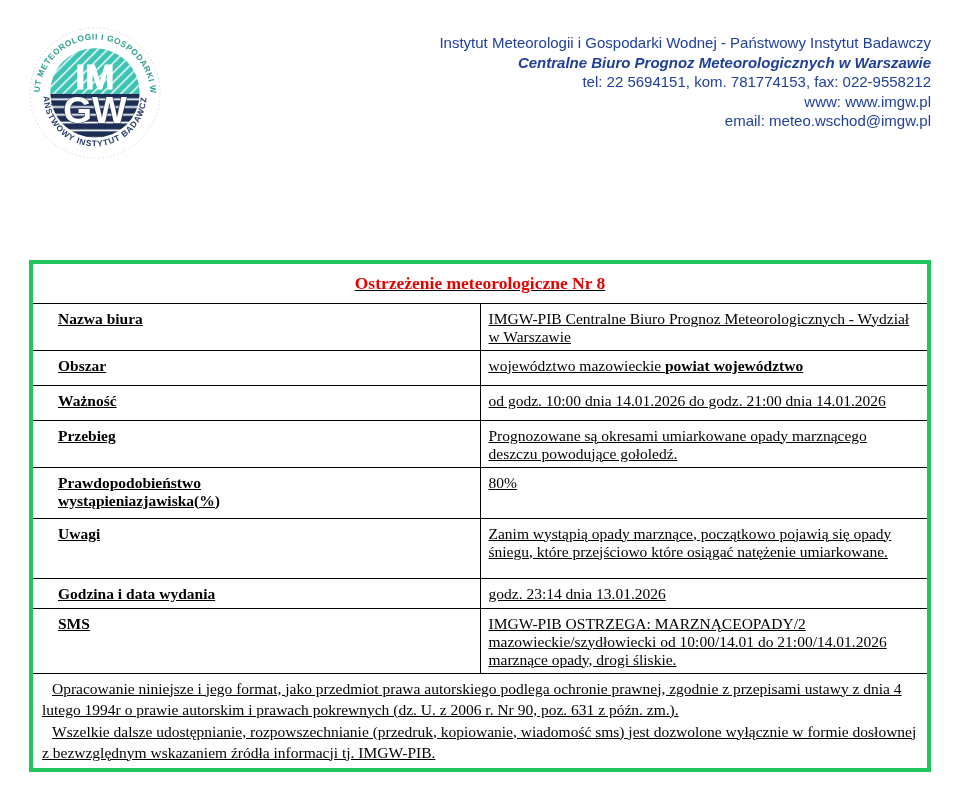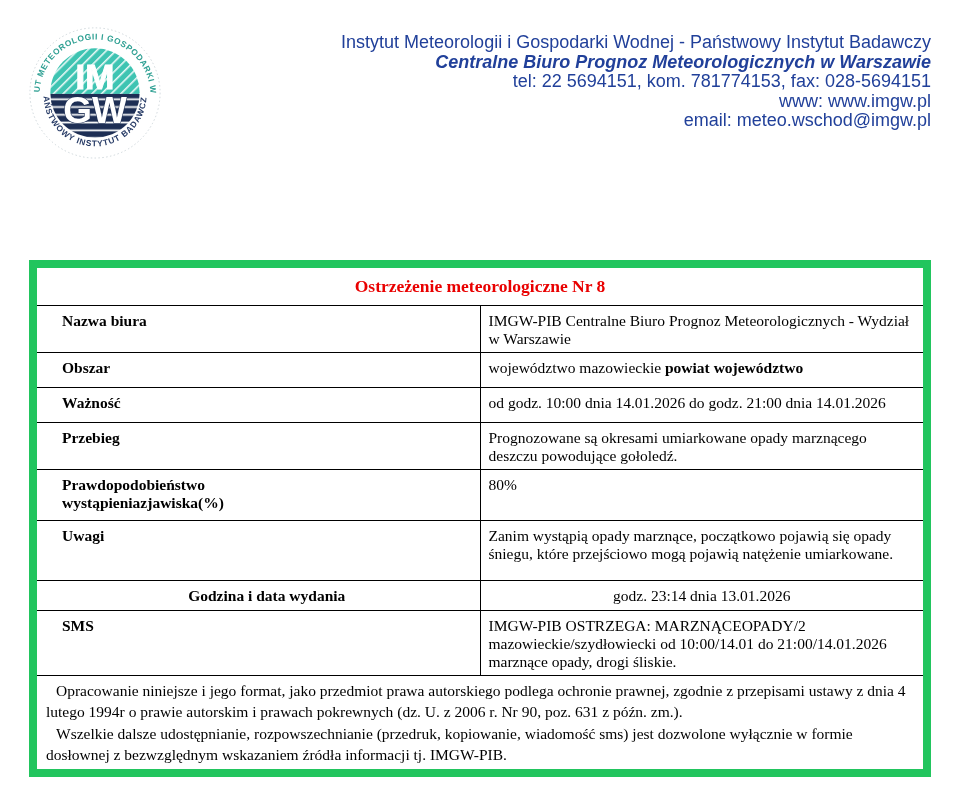--- a/index.html
+++ b/index.html
@@ -5,44 +5,44 @@
   html,body{margin:0;padding:0;}
   body{
     width:965px;height:806px;background:#ffffff;position:relative;overflow:hidden;
     font-family:"Liberation Serif", serif;color:#000;
   }
   
   .logo{position:absolute;left:27px;top:23px;width:136px;height:136px;}
   
   .letterhead{
     position:absolute;top:33px;right:34px;text-align:right;
-    font-family:"Liberation Sans", sans-serif;font-size:18px;line-height:19.5px;
+    font-family:"Liberation Sans", sans-serif;font-size:15px;line-height:19.5px;
     color:#21409A;
   }
   .letterhead span{display:block;}
   .letterhead .bold{font-weight:bold;font-style:italic;}
   
   table.warn{
     position:absolute;left:29px;top:260px;width:902px;
     border-collapse:collapse;table-layout:fixed;
     font-family:"Liberation Serif", serif;font-size:15.5px;color:#000;
   }
   table.warn, table.warn td{border:1px solid #000;}
-  table.warn{border:8px solid #22c55e;}
+  table.warn{border:4px solid #22c55e;text-decoration:underline;}
   td{vertical-align:top;padding:6px 8px 4px 8px;}
   td.lbl{font-weight:bold;width:233px;padding-left:25px;}
   td.ttl{
     text-align:center;font-weight:bold;font-size:17.5px;color:#E90000;
     vertical-align:middle;padding:6px 0;
   }
   tr.r-title{height:41px;}
   tr.r-s{height:35px;}
   tr.r-prob{height:51px;}
   tr.r-uwagi{height:60px;margin-top:45px;}
-  tr.r-god{height:30px;text-align:center;}
+  tr.r-god{height:30px;}
   tr.r-sms{height:52px;}
   tr.r-foot{height:97px;}
   td.foot{padding:3px 9px;}
   td.foot p{margin:1px 0;line-height:21px;text-indent:10px;}
 </style>
 </head>
 <body>
 
 <div class="logo">
   <svg viewBox="0 0 140 140" width="136" height="136">
@@ -73,21 +73,21 @@
     </text>
     <text font-family="Liberation Sans, sans-serif" font-weight="bold" font-size="8.6" fill="#273B66" letter-spacing="0.8">
       <textPath href="#arcBottom" startOffset="50%" text-anchor="middle">PAŃSTWOWY INSTYTUT BADAWCZY</textPath>
     </text>
   </svg>
 </div>
 
 <div class="letterhead">
   <span>Instytut Meteorologii i Gospodarki Wodnej - Państwowy Instytut Badawczy</span>
   <span class="bold">Centralne Biuro Prognoz Meteorologicznych w Warszawie</span>
-  <span>tel: 22 5694151, kom. 781774153, fax: 028-5694151</span>
+  <span>tel: 22 5694151, kom. 781774153, fax: 022-9558212</span>
   <span>www: www.imgw.pl</span>
   <span>email: meteo.wschod@imgw.pl</span>
 </div>
 
 <table class="warn">
   <tbody>
       <tr class="r-title">
     <td class="ttl" colspan="2">Ostrzeżenie meteorologiczne Nr 8</td>
   </tr>
   <tr class="r-s">
@@ -105,21 +105,21 @@
   <tr class="r-s">
     <td class="lbl">Przebieg</td>
     <td>Prognozowane są okresami umiarkowane opady marznącego deszczu powodujące gołoledź.</td>
   </tr>
   <tr class="r-prob">
     <td class="lbl"><span>Prawdopodobieństwo</span><br><span>wystąpieniazjawiska(%)</span></td>
     <td>80%</td>
   </tr>
   <tr class="r-uwagi">
     <td class="lbl">Uwagi</td>
-    <td>Zanim wystąpią opady marznące, początkowo pojawią się opady śniegu,  które przejściowo  mogą pojawią natężenie umiarkowane.</td>
+    <td>Zanim wystąpią opady marznące, początkowo pojawią się opady śniegu,  które przejściowo  które osiągać natężenie umiarkowane.</td>
   </tr>
   <tr class="r-god">
     <td class="lbl">Godzina i data wydania</td>
     <td>godz. 23:14 dnia 13.01.2026</td>
   </tr>
   <tr class="r-sms">
     <td class="lbl">SMS</td>
     <td>IMGW-PIB OSTRZEGA: MARZNĄCEOPADY/2 mazowieckie/szydłowiecki od 10:00/14.01 do 21:00/14.01.2026 marznące opady, drogi śliskie.</td>
   </tr>
   <tr class="r-foot">

